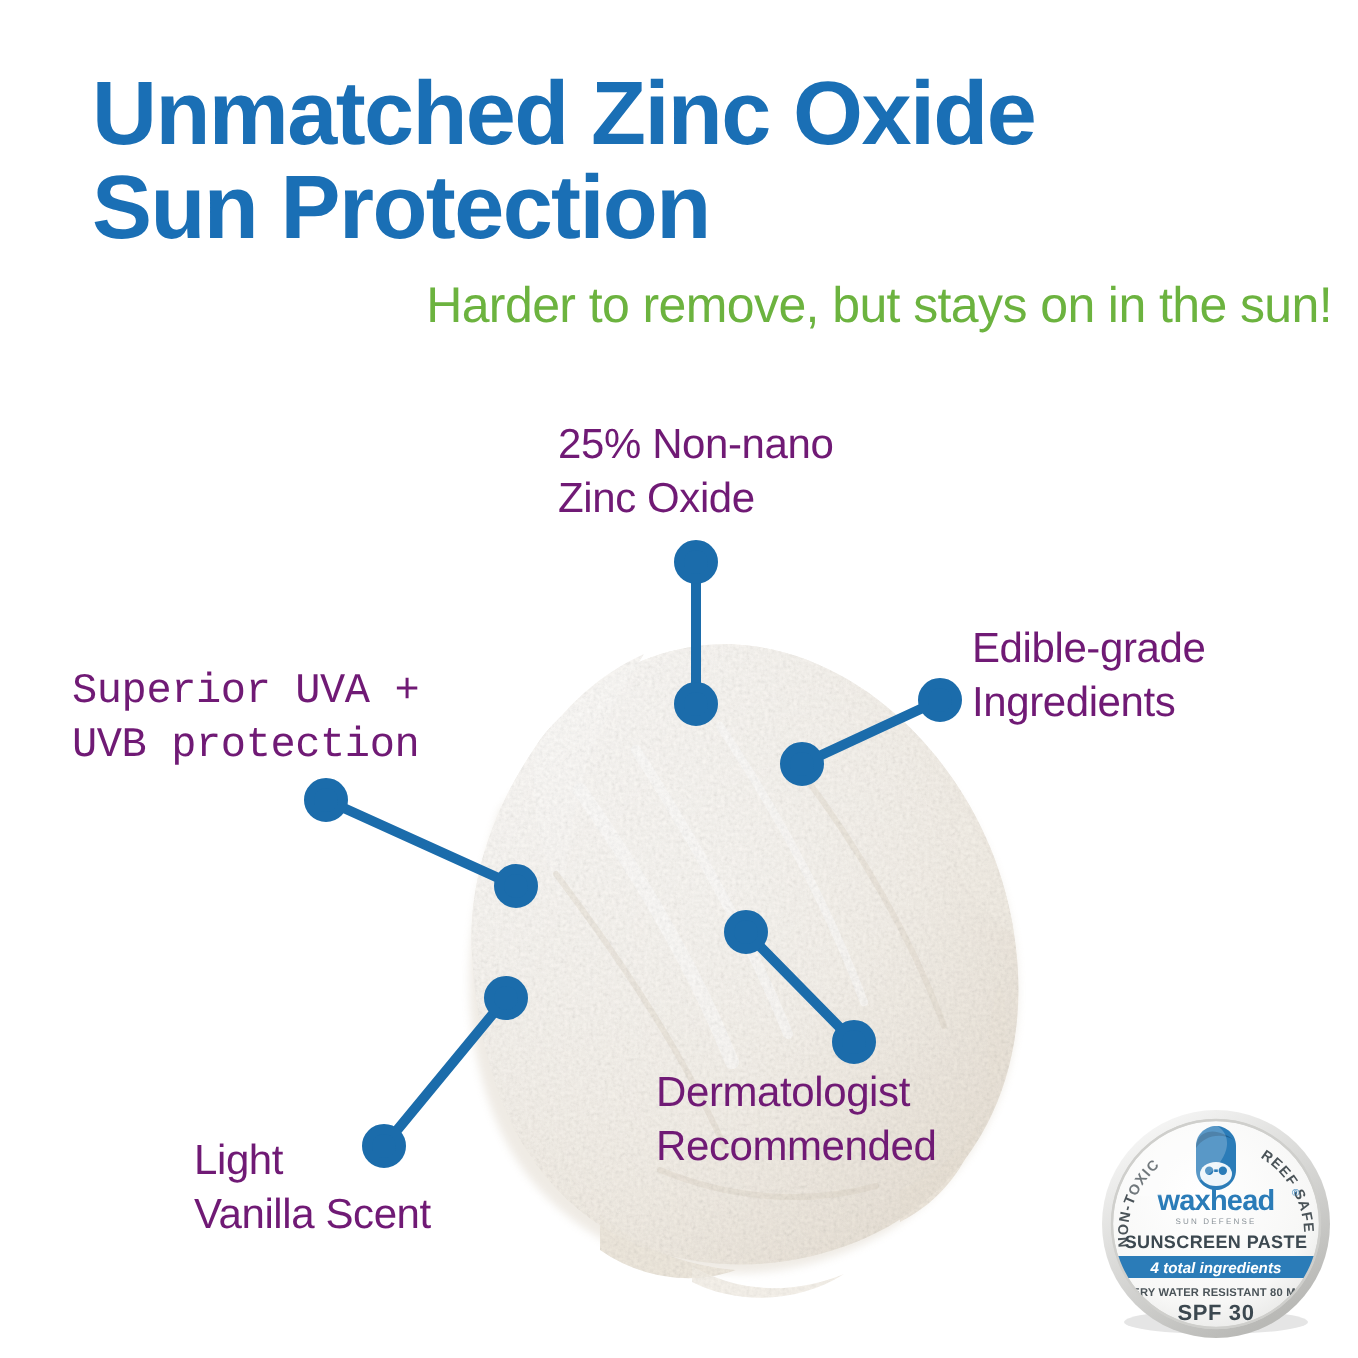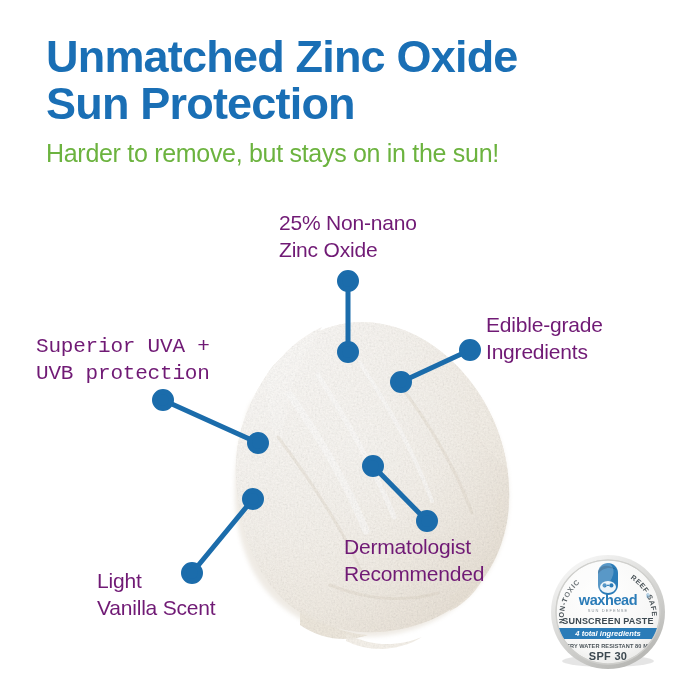--- a/index.html
+++ b/index.html
@@ -18,41 +18,42 @@
     font-size:45px;line-height:47px;font-weight:bold;
     letter-spacing:-0.8px;
     color:#1a6fb5;
     white-space:pre-line;
   }
   .subhead{
     position:absolute;left:46px;top:138px;width:620px;
     font-size:25px;line-height:30px;font-weight:normal;
     letter-spacing:-0.3px;
     color:#6cb33f;
+    text-align:right;
   }
 
   
   #paste{position:absolute;left:150px;top:255px;width:400px;height:400px;}
 
   
   #connectors{position:absolute;left:0;top:0;width:679px;height:679px;}
 
   
   .callout{
     position:absolute;
     color:#701a75;
     font-size:21px;
     line-height:27px;
     letter-spacing:-0.2px;
     white-space:pre-line;
   }
   .c-zinc{left:279px;top:209px;width:220px;}
   .c-uva{left:36px;top:333px;width:230px;font-family:Liberation Mono, monospace;}
   .c-edible{left:486px;top:311px;width:200px;}
-  .c-derm{left:344px;top:533px;width:230px;}
+  .c-derm{left:328px;top:533px;width:230px;}
   .c-vanilla{left:97px;top:567px;width:220px;}
 
   
   #tin{position:absolute;left:549px;top:553px;width:118px;height:118px;}
 </style>
 </head>
 <body>
 
 <div id="stage">
 

